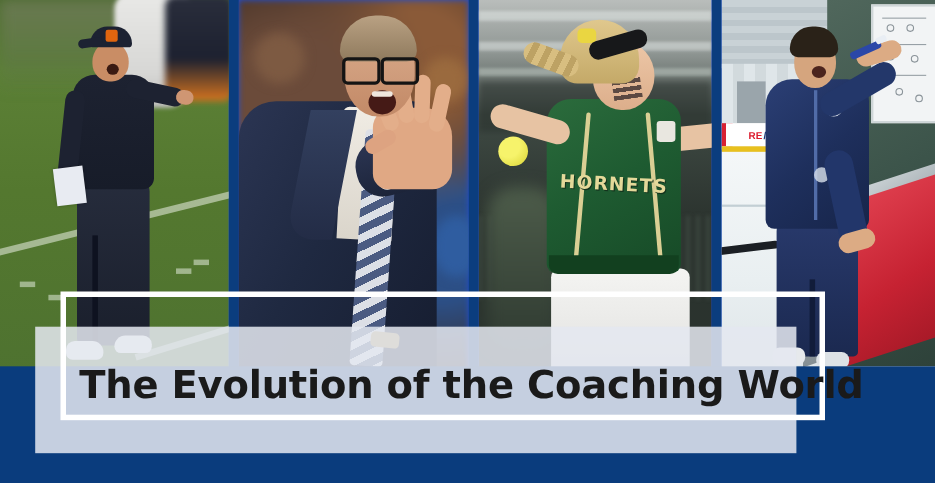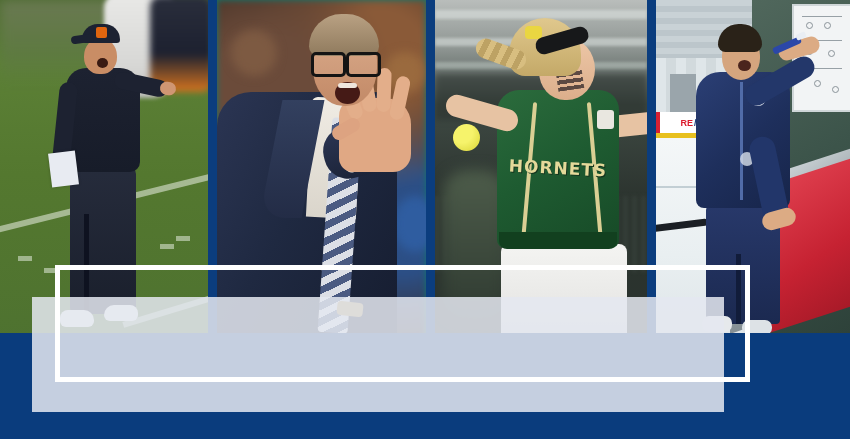--- a/index.html
+++ b/index.html
@@ -12,21 +12,21 @@
   #banner{
     position:relative;width:850px;height:439px;overflow:hidden;
     background:#0a3c7d;
   }
 
   
   #photo-strip{
     position:absolute;left:0;top:0;width:850px;height:333px;
     display:flex;
   }
-  .photo{position:relative;overflow:hidden;background:#0f766e;flex:0 0 auto;height:347px;}
+  .photo{position:relative;overflow:hidden;background:#1d4ed8;flex:0 0 auto;height:347px;}
   .divider{flex:0 0 auto;height:333px;background:#0b3d7e;width:9px;}
   .ph1{width:208px;}
   .ph2{width:209px;}
   .ph3{width:212px;}
   .ph4{width:194px;}
   .photo .scene{position:absolute;inset:0;}
 
   
   .p1-bg{
     position:absolute;inset:0;
@@ -517,14 +517,15 @@
     </div>
 
   </div>
 
   <div id="navy-band"></div>
 
   <div id="light-panel"></div>
 
   <div id="white-frame"></div>
 
+  <div id="title-text">The Evolution of the Coaching World</div>
 
 </div>
 
 </body></html>

